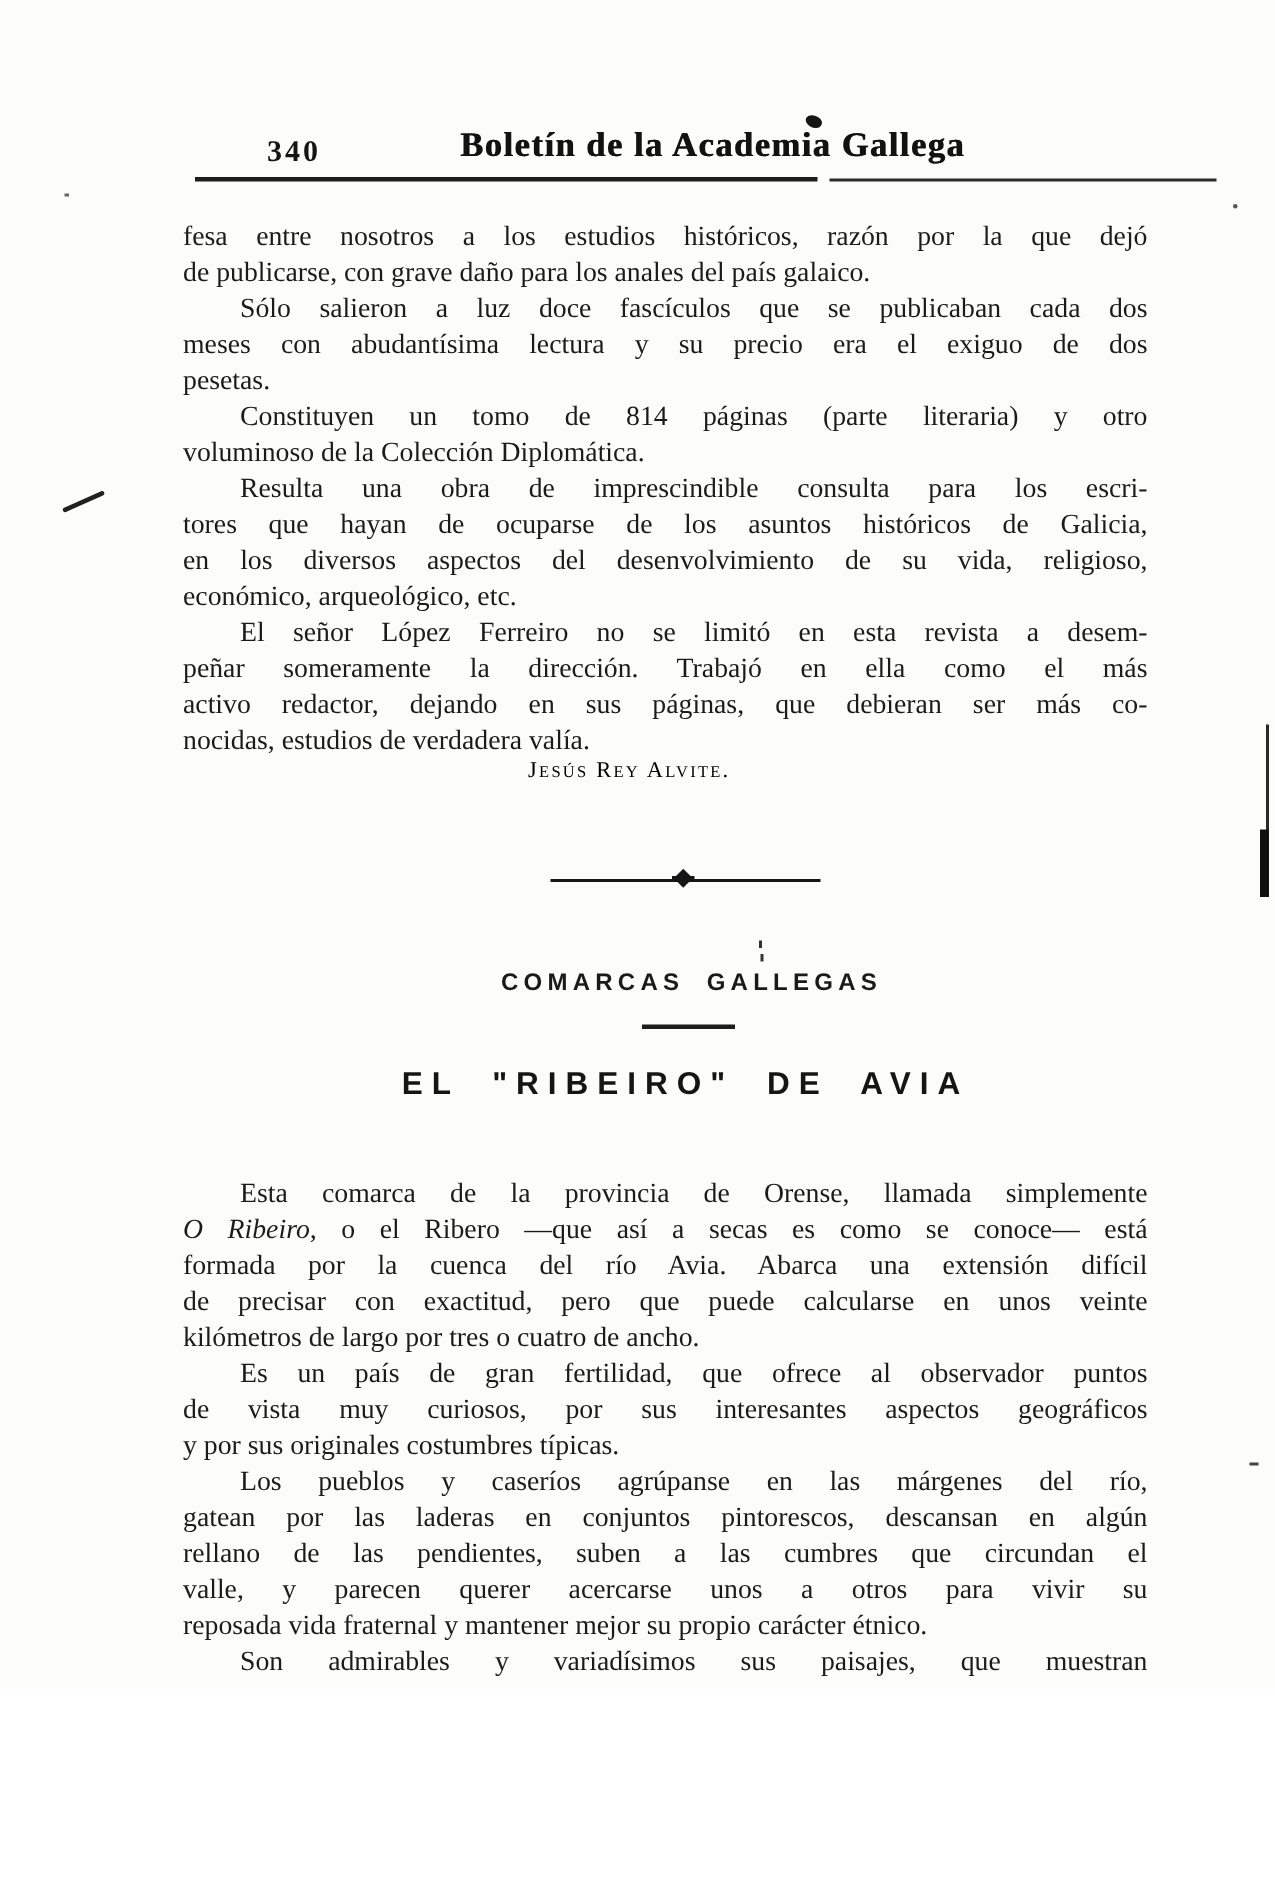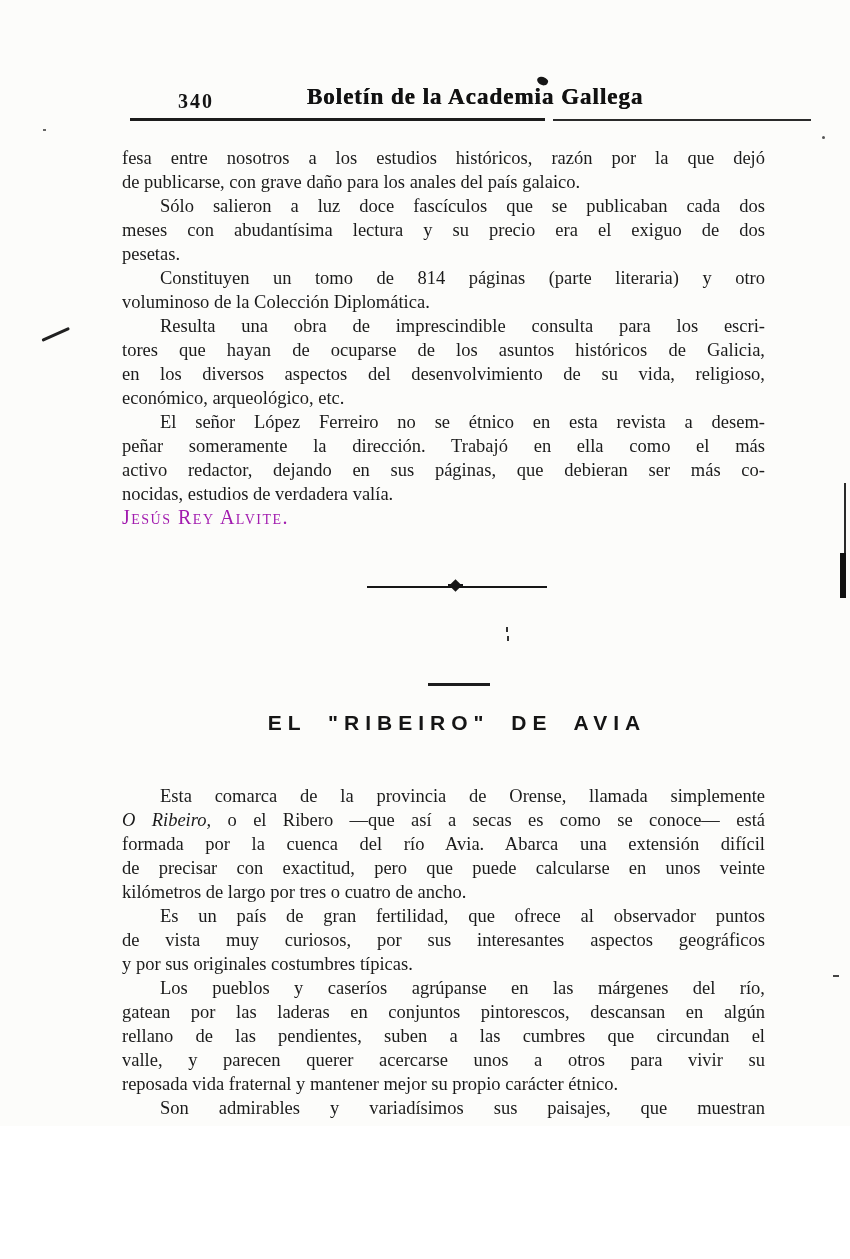--- a/index.html
+++ b/index.html
@@ -34,22 +34,22 @@
   }
   .body1 { top: 146px; }
   .body2 { top: 784px; }
   .tline { line-height: 24px; }
   .tline.just { text-align: justify; text-align-last: justify; }
   .tline.ind { text-indent: 38px; }
   .it { font-style: italic; }
 
   .signature {
     position: absolute; left: 122px; top: 506px; width: 643px;
-    text-align: left; padding-right: 48px;
-    font-variant: small-caps; font-size: 20px; letter-spacing: 1.5px; color: #a21caf;
+    text-align: center; padding-right: 48px;
+    font-variant: small-caps; font-size: 15px; letter-spacing: 1.5px; color: #000000;
   }
 
   
   .divider { position: absolute; left: 367px; top: 586px; width: 180px; height: 2px; background: #161616; }
   .divider-diamond {
     position: absolute; left: 84px; top: -5px; width: 9px; height: 9px;
     background: #161616; transform: rotate(45deg) ; }
   .divider-diamond:after {
     content: ""; position: absolute; left: -3px; top: 3px; width: 15px; height: 3px;
     background: #161616; transform: rotate(-45deg); }
@@ -107,33 +107,34 @@
         <div class="tline just ind">Constituyen un tomo de 814 páginas (parte literaria) y otro</div>
         <div class="tline">voluminoso de la Colección Diplomática.</div>
       </div>
       <div class="para">
         <div class="tline just ind">Resulta una obra de imprescindible consulta para los escri-</div>
         <div class="tline just">tores que hayan de ocuparse de los asuntos históricos de Galicia,</div>
         <div class="tline just">en los diversos aspectos del desenvolvimiento de su vida, religioso,</div>
         <div class="tline">económico, arqueológico, etc.</div>
       </div>
       <div class="para">
-        <div class="tline just ind">El señor López Ferreiro no se étnico en esta revista a desem-</div>
+        <div class="tline just ind">El señor López Ferreiro no se limitó en esta revista a desem-</div>
         <div class="tline just">peñar someramente la dirección. Trabajó en ella como el más</div>
         <div class="tline just">activo redactor, dejando en sus páginas, que debieran ser más co-</div>
         <div class="tline">nocidas, estudios de verdadera valía.</div>
       </div>
     </div>
 
   <div class="signature">Jesús Rey Alvite.</div>
 
   <div class="divider">
     <span class="divider-diamond"></span>
   </div>
 
+  <div class="kicker">COMARCAS GALLEGAS</div>
   <div class="kicker-rule"></div>
 
   <div class="article-title">EL "RIBEIRO" DE AVIA</div>
 
   <div class="body body2">
       <div class="para">
         <div class="tline just ind">Esta comarca de la provincia de Orense, llamada simplemente</div>
         <div class="tline just"><span class="it">O Ribeiro,</span><span> o el Ribero —que así a secas es como se conoce— está</span></div>
         <div class="tline just">formada por la cuenca del río Avia. Abarca una extensión difícil</div>
         <div class="tline just">de precisar con exactitud, pero que puede calcularse en unos veinte</div>

